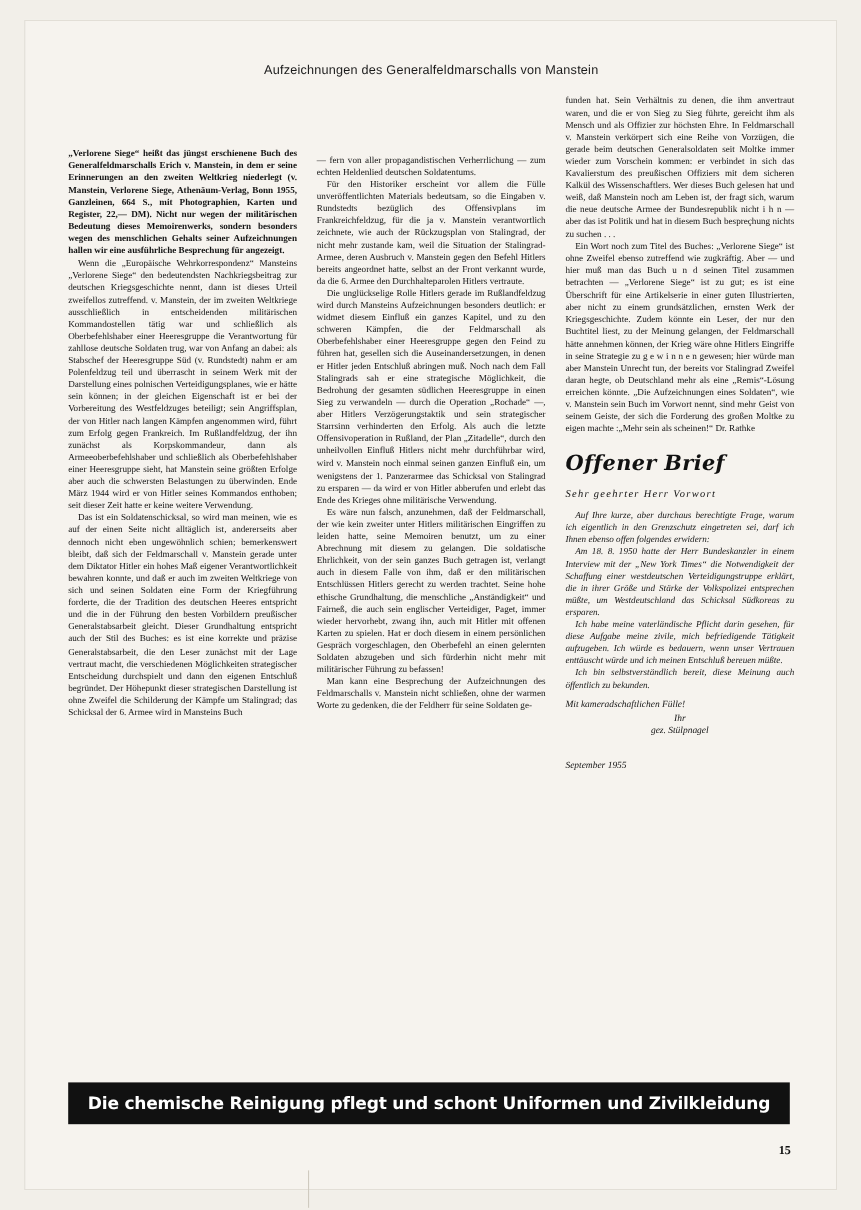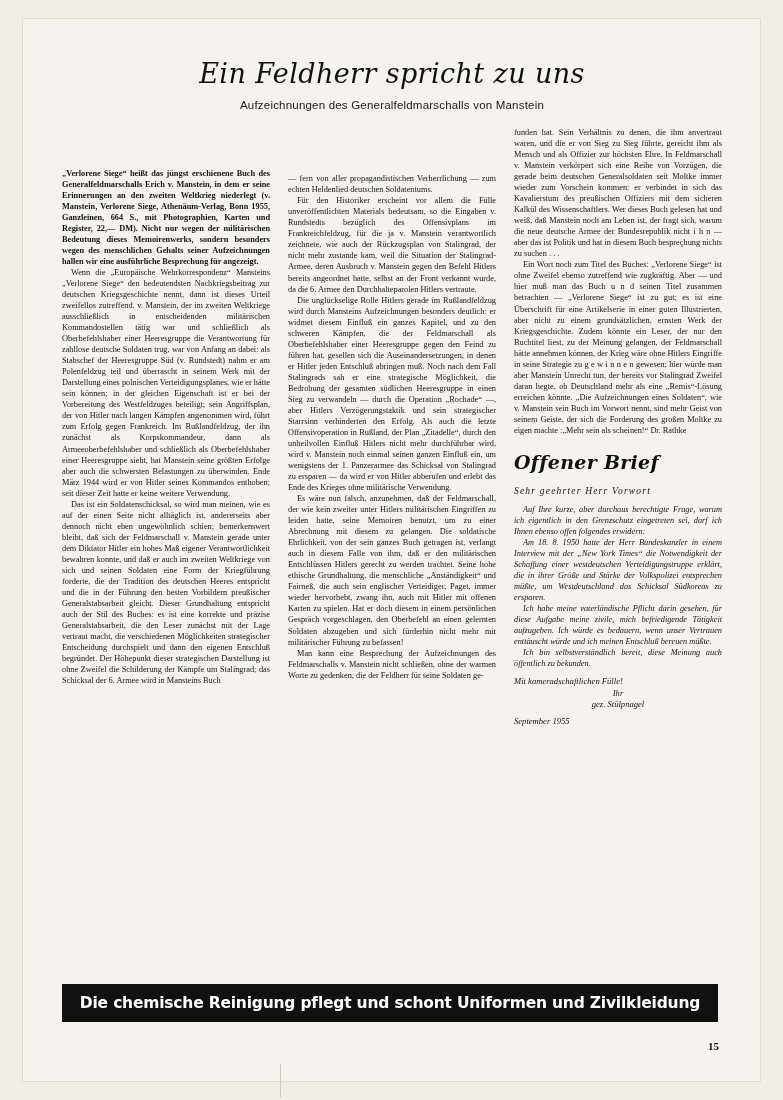--- a/index.html
+++ b/index.html
@@ -104,21 +104,21 @@
     margin-top: 7px;
     font-family: "Liberation Serif", serif;
     font-size: 8.6px;
     font-style: italic;
   }
   .sig-line {
     text-align: center;
     font-style: italic;
   }
   .sig-date {
-    margin-top: 5px;
+    margin-top: 20px;
   }
   
   .ad {
     position: absolute;
     left: 40px;
     top: 966px;
     width: 656px;
     height: 38px;
     background: #111111;
     color: #ffffff;
@@ -152,21 +152,20 @@
   }
 </style>
 </head>
 <body>
 
 <div class="page">
   <div class="page-inner">
 
     <div class="content">
 
-      <h1 class="headline">Ein Feldherr spricht zu uns</h1>
       <div class="subhead">Aufzeichnungen des Generalfeldmarschalls von Manstein</div>
 
       <div class="cols">
 
         <div class="col">
           <p class="bold noind">„Verlorene Siege“ heißt das jüngst erschienene Buch des Generalfeldmarschalls Erich v. Manstein, in dem er seine Erinnerungen an den zweiten Weltkrieg niederlegt (v. Manstein, Verlorene Siege, Athenäum-Verlag, Bonn 1955, Ganzleinen, 664 S., mit Photographien, Karten und Register, 22,— DM). Nicht nur wegen der militärischen Bedeutung dieses Memoirenwerks, sondern besonders wegen des menschlichen Gehalts seiner Aufzeichnungen hallen wir eine ausführliche Besprechung für angezeigt.</p>
           <p>Wenn die „Europäische Wehrkorrespondenz“ Mansteins „Verlorene Siege“ den bedeutendsten Nachkriegsbeitrag zur deutschen Kriegsgeschichte nennt, dann ist dieses Urteil zweifellos zutreffend. v. Manstein, der im zweiten Weltkriege ausschließlich in entscheidenden militärischen Kommandostellen tätig war und schließlich als Oberbefehlshaber einer Heeresgruppe die Verantwortung für zahllose deutsche Soldaten trug, war von Anfang an dabei: als Stabschef der Heeresgruppe Süd (v. Rundstedt) nahm er am Polenfeldzug teil und überrascht in seinem Werk mit der Darstellung eines polnischen Verteidigungsplanes, wie er hätte sein können; in der gleichen Eigenschaft ist er bei der Vorbereitung des Westfeldzuges beteiligt; sein Angriffsplan, der von Hitler nach langen Kämpfen angenommen wird, führt zum Erfolg gegen Frankreich. Im Rußlandfeldzug, der ihn zunächst als Korpskommandeur, dann als Armeeoberbefehlshaber und schließlich als Oberbefehlshaber einer Heeresgruppe sieht, hat Manstein seine größten Erfolge aber auch die schwersten Belastungen zu überwinden. Ende März 1944 wird er von Hitler seines Kommandos enthoben; seit dieser Zeit hatte er keine weitere Verwendung.</p>
           <p>Das ist ein Soldatenschicksal, so wird man meinen, wie es auf der einen Seite nicht alltäglich ist, andererseits aber dennoch nicht eben ungewöhnlich schien; bemerkenswert bleibt, daß sich der Feldmarschall v. Manstein gerade unter dem Diktator Hitler ein hohes Maß eigener Verantwortlichkeit bewahren konnte, und daß er auch im zweiten Weltkriege von sich und seinen Soldaten eine Form der Kriegführung forderte, die der Tradition des deutschen Heeres entspricht und die in der Führung den besten Vorbildern preußischer Generalstabsarbeit gleicht. Dieser Grundhaltung entspricht auch der Stil des Buches: es ist eine korrekte und präzise Generalstabsarbeit, die den Leser zunächst mit der Lage vertraut macht, die verschiedenen Möglichkeiten strategischer Entscheidung durchspielt und dann den eigenen Entschluß begründet. Der Höhepunkt dieser strategischen Darstellung ist ohne Zweifel die Schilderung der Kämpfe um Stalingrad; das Schicksal der 6. Armee wird in Mansteins Buch</p>
         </div>
 

